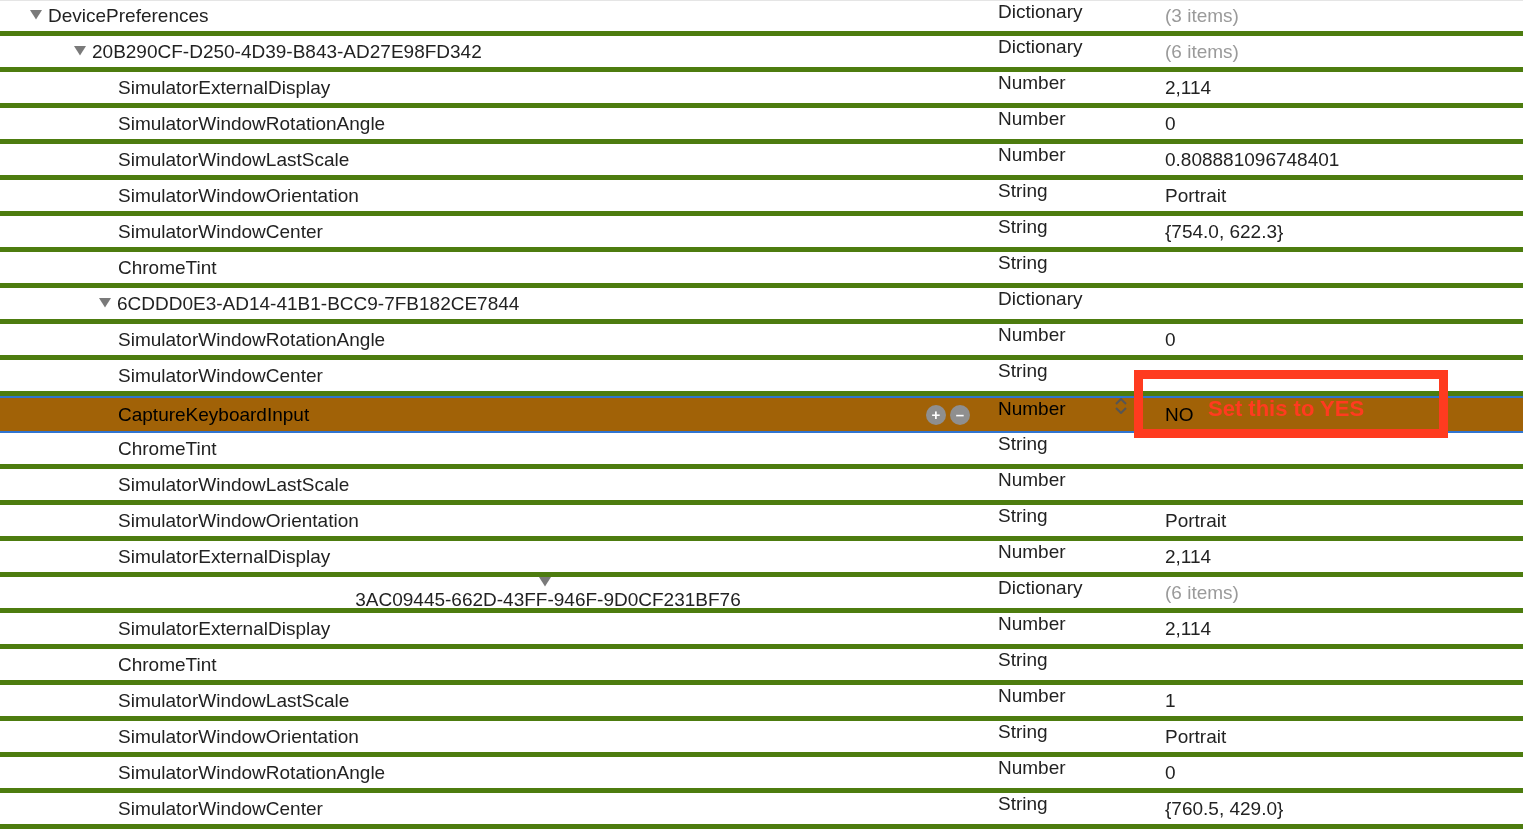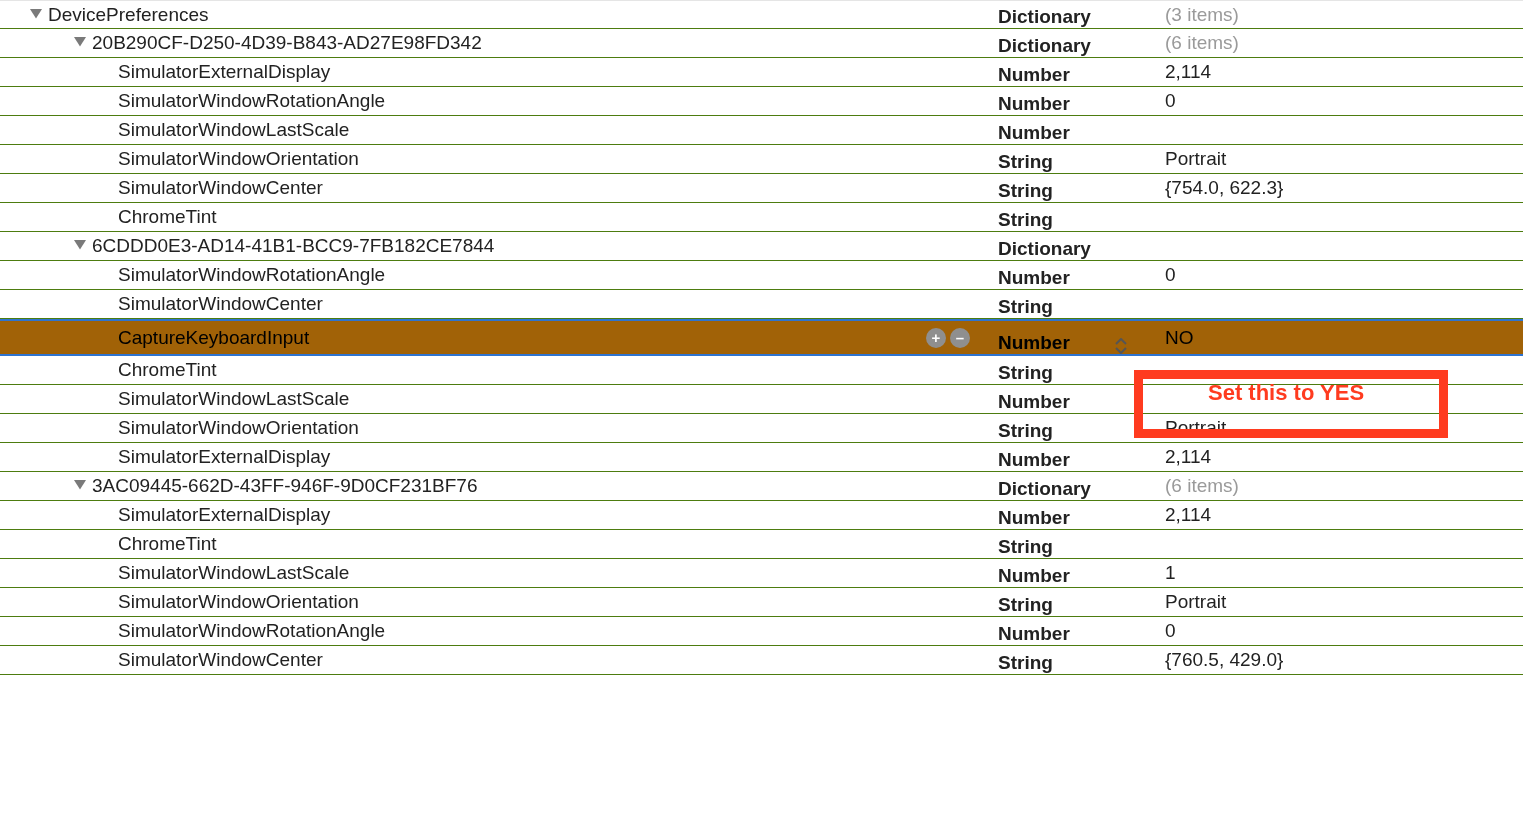--- a/index.html
+++ b/index.html
@@ -9,38 +9,37 @@
     color: #222;
     width: 1523px;
     background: #fff;
   }
   .plist {
     width: 100%;
   }
   .row {
     display: flex;
     align-items: center;
-    height: 29px;
-    border-bottom: 1px solid #4d7c0f;
+    height: 36px;
+    border-bottom: 5px solid #4d7c0f;
     position: relative;
   }
   .row:first-child { border-top: 1px solid #e5e5e5; }
   .col-key {
     flex: 0 0 998px;
     display: flex;
     align-items: center;
     height: 100%;
     overflow: hidden;
   }
   .col-type {
     flex: 0 0 150px;
     display: flex;
-    align-items: flex-end;
+    align-items: flex-start;
     height: 100%;
-    font-weight: bold;
   }
   .col-value {
     flex: 1 1 auto;
     display: flex;
     align-items: center;
     height: 100%;
   }
   .disclosure {
     width: 12px;
     height: 12px;
@@ -162,20 +161,23 @@
         <span class="value-label">0</span>
       </div>
     </div>
     <div class="row">
       <div class="col-key" style="padding-left: 118px;">
         <span class="key-label">SimulatorWindowLastScale</span>
       </div>
       <div class="col-type">
         <span class="type-label">Number</span>
       </div>
+      <div class="col-value">
+        <span class="value-label">0.808881096748401</span>
+      </div>
     </div>
     <div class="row">
       <div class="col-key" style="padding-left: 118px;">
         <span class="key-label">SimulatorWindowOrientation</span>
       </div>
       <div class="col-type">
         <span class="type-label">String</span>
       </div>
       <div class="col-value">
         <span class="value-label">Portrait</span>
@@ -197,21 +199,21 @@
         <span class="key-label">ChromeTint</span>
       </div>
       <div class="col-type">
         <span class="type-label">String</span>
       </div>
       <div class="col-value">
         <span class="value-label"></span>
       </div>
     </div>
     <div class="row">
-      <div class="col-key" style="padding-left: 74px;">
+      <div class="col-key" style="padding-left: 99px;">
         <span class="disclosure">
           <svg viewBox="0 0 10 10">
             <polygon points="0,0 10,0 5,8" fill="currentColor"></polygon>
           </svg>
         </span>
         <span class="key-label">6CDDD0E3-AD14-41B1-BCC9-7FB182CE7844</span>
       </div>
       <div class="col-type">
         <span class="type-label">Dictionary</span>
       </div>
@@ -296,21 +298,21 @@
         <span class="key-label">SimulatorExternalDisplay</span>
       </div>
       <div class="col-type">
         <span class="type-label">Number</span>
       </div>
       <div class="col-value">
         <span class="value-label">2,114</span>
       </div>
     </div>
     <div class="row">
-      <div class="col-key" style="padding-left: 74px;">
+      <div class="col-key" style="padding-left: 98px; flex-direction: column;">
         <span class="disclosure">
           <svg viewBox="0 0 10 10">
             <polygon points="0,0 10,0 5,8" fill="currentColor"></polygon>
           </svg>
         </span>
         <span class="key-label">3AC09445-662D-43FF-946F-9D0CF231BF76</span>
       </div>
       <div class="col-type">
         <span class="type-label">Dictionary</span>
       </div>
@@ -380,13 +382,13 @@
       <div class="col-type">
         <span class="type-label">String</span>
       </div>
       <div class="col-value">
         <span class="value-label">{760.5, 429.0}</span>
       </div>
     </div>
   </div>
 
 <div class="annotation-box" style="left: 1134px; top: 370px; width: 314px;"></div>
-<div class="annotation-text" style="left: 1208px; top: 380px;">Set this to YES</div>
+<div class="annotation-text" style="left: 1208px; top: 396px;">Set this to YES</div>
 
 </body></html>

